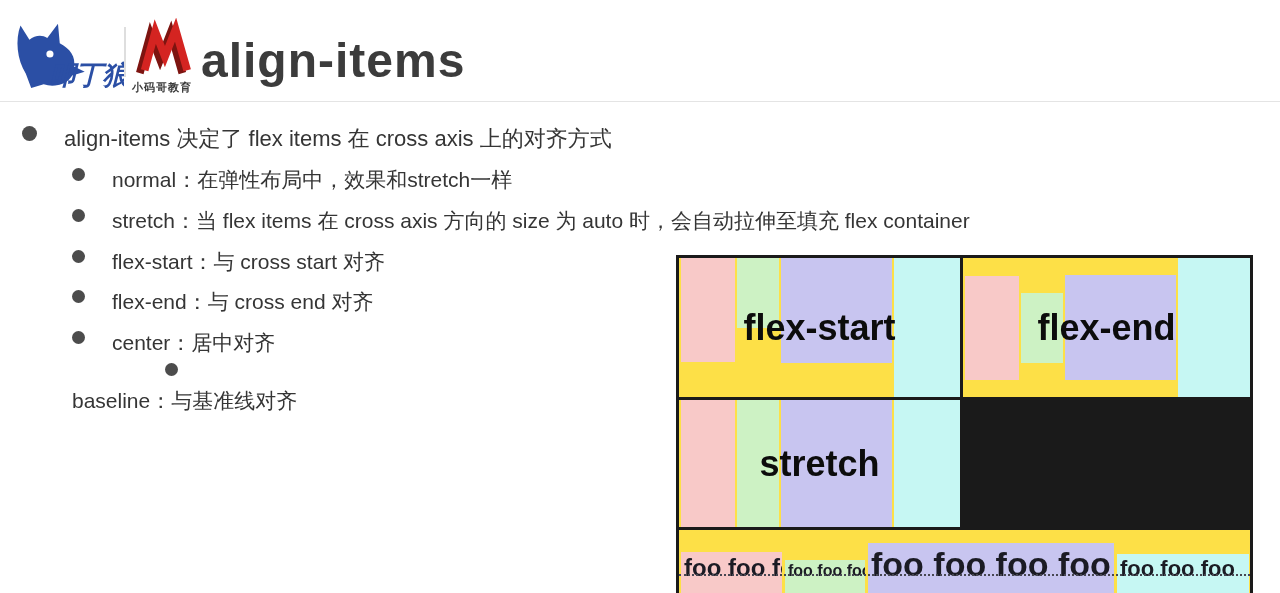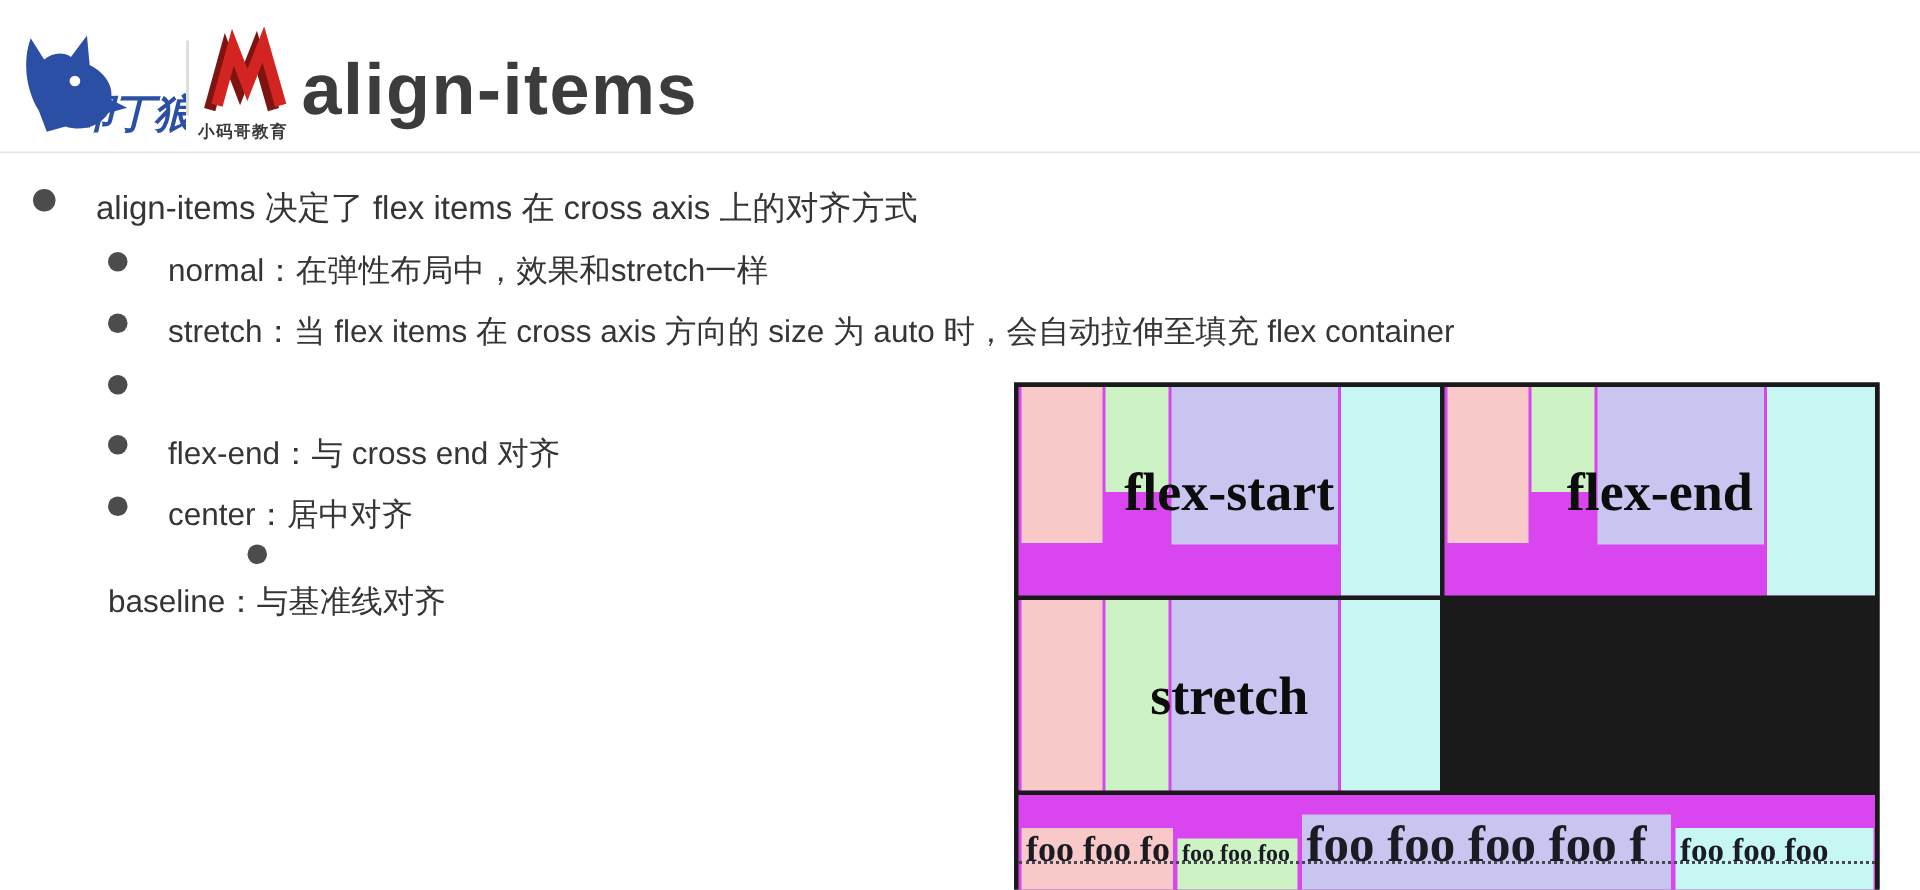--- a/index.html
+++ b/index.html
@@ -41,23 +41,23 @@
   
   .demo {
     position: absolute; left: 676px; top: 255px;
     width: 577px; height: 425px;
     border: 3px solid #1a1a1a; background: #1a1a1a;
     display: grid;
     grid-template-columns: 281px 287px;
     grid-template-rows: 139px 127px 153px;
     gap: 3px;
   }
-  .cell { background: #d946ef; position: relative; display: flex; gap: 2px; padding-left: 2px; overflow: hidden; font-family: Liberation Serif, serif; }
+  .cell { background: #fde047; position: relative; display: flex; gap: 2px; padding-left: 2px; overflow: hidden; }
   .c-start   { align-items: flex-start; }
-  .c-end     { align-items: flex-start; }
+  .c-end     { align-items: center; }
   .c-center  { align-items: center; }
   .c-stretch { align-items: stretch; }
   .cell-label {
     position: absolute; left: 0; top: 0; right: 0; bottom: 0; z-index: 3;
     display: flex; align-items: center; justify-content: center;
     font-size: 36px; font-weight: bold; color: #0c0c0c; letter-spacing: 0;
   }
   .item { flex: 0 0 auto; }
   .i-pink   { background: #f8c9c8; width: 54px; }
   .i-green  { background: #cdf2c4; width: 42px; }
@@ -105,20 +105,21 @@
 <div class="row l2 r1">
   <span class="dot"></span>
   <span class="btext">normal：在弹性布局中，效果和stretch一样</span>
 </div>
 <div class="row l2 r2">
   <span class="dot"></span>
   <span class="btext">stretch：当 flex items 在 cross axis 方向的 size 为 auto 时，会自动拉伸至填充 flex container</span>
 </div>
 <div class="row l2 r3">
   <span class="dot"></span>
+  <span class="btext">flex-start：与 cross start 对齐</span>
 </div>
 <div class="row l2 r4">
   <span class="dot"></span>
   <span class="btext">flex-end：与 cross end 对齐</span>
 </div>
 <div class="row l2 r5">
   <span class="dot"></span>
   <span class="btext">center：居中对齐</span>
 </div>
 <div class="row l2 r6">

